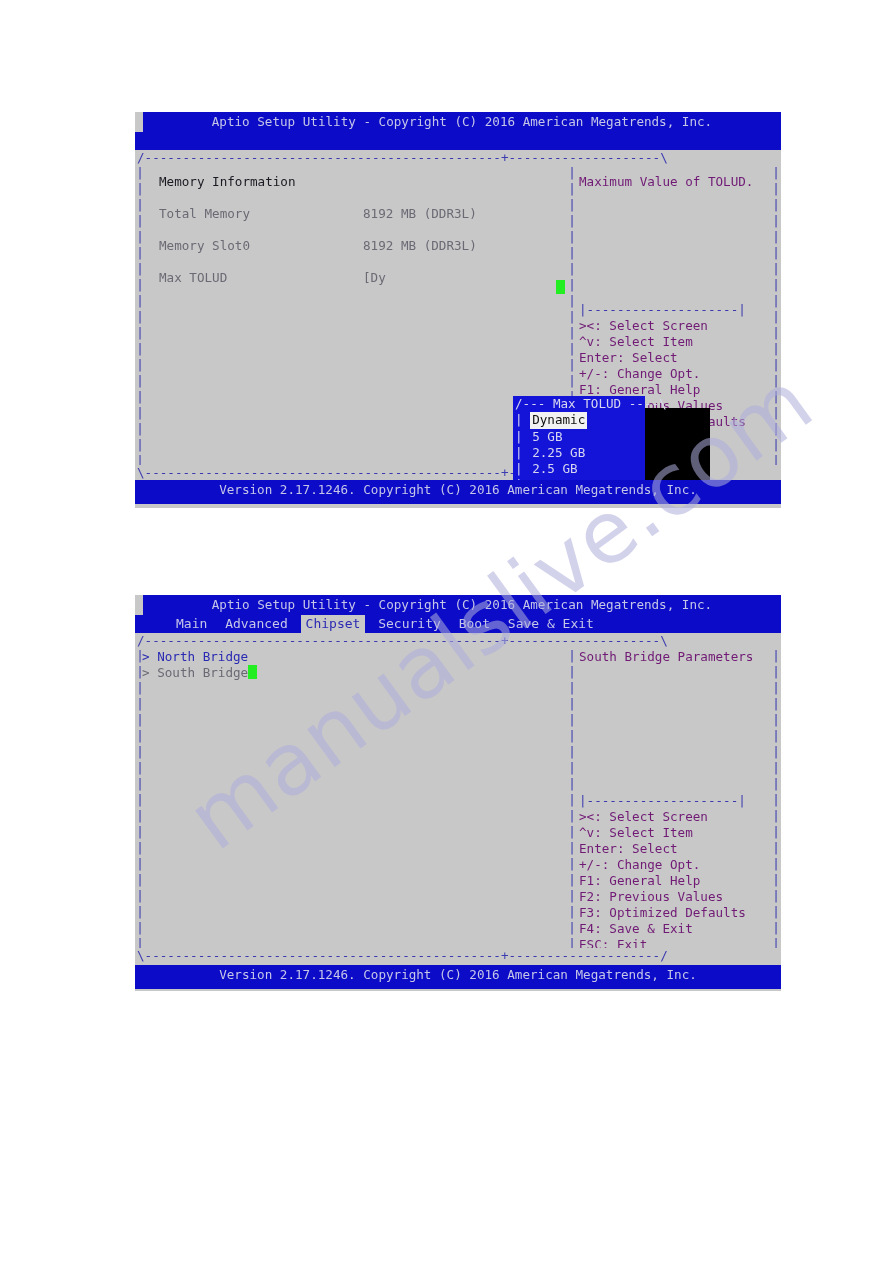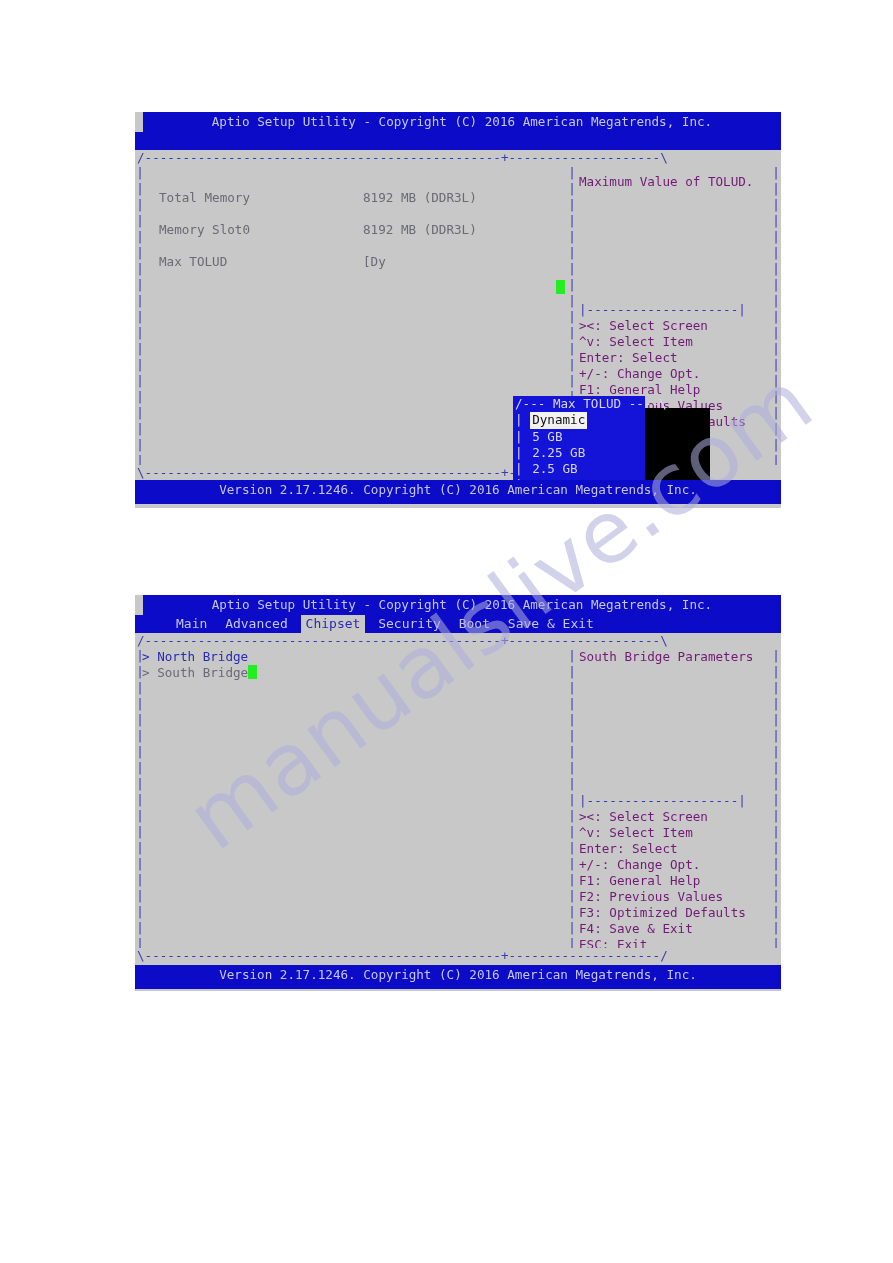--- a/index.html
+++ b/index.html
@@ -237,20 +237,21 @@
 |
 |
 |
 |
 |
 |
 |
 |
 |</div>
         <div class="content">
+          <div class="row hdr-dark">Memory Information</div>
           <div class="row">&nbsp;</div>
           <div class="row"><span class="label gray">Total Memory</span><span class="val gray">8192 MB (DDR3L)</span></div>
           <div class="row">&nbsp;</div>
           <div class="row"><span class="label gray">Memory Slot0</span><span class="val gray">8192 MB (DDR3L)</span></div>
           <div class="row">&nbsp;</div>
           <div class="row"><span class="label gray">Max TOLUD</span><span class="val gray">[Dy</span></div>
         </div>
       </div>
 
       <div class="rightcol">

